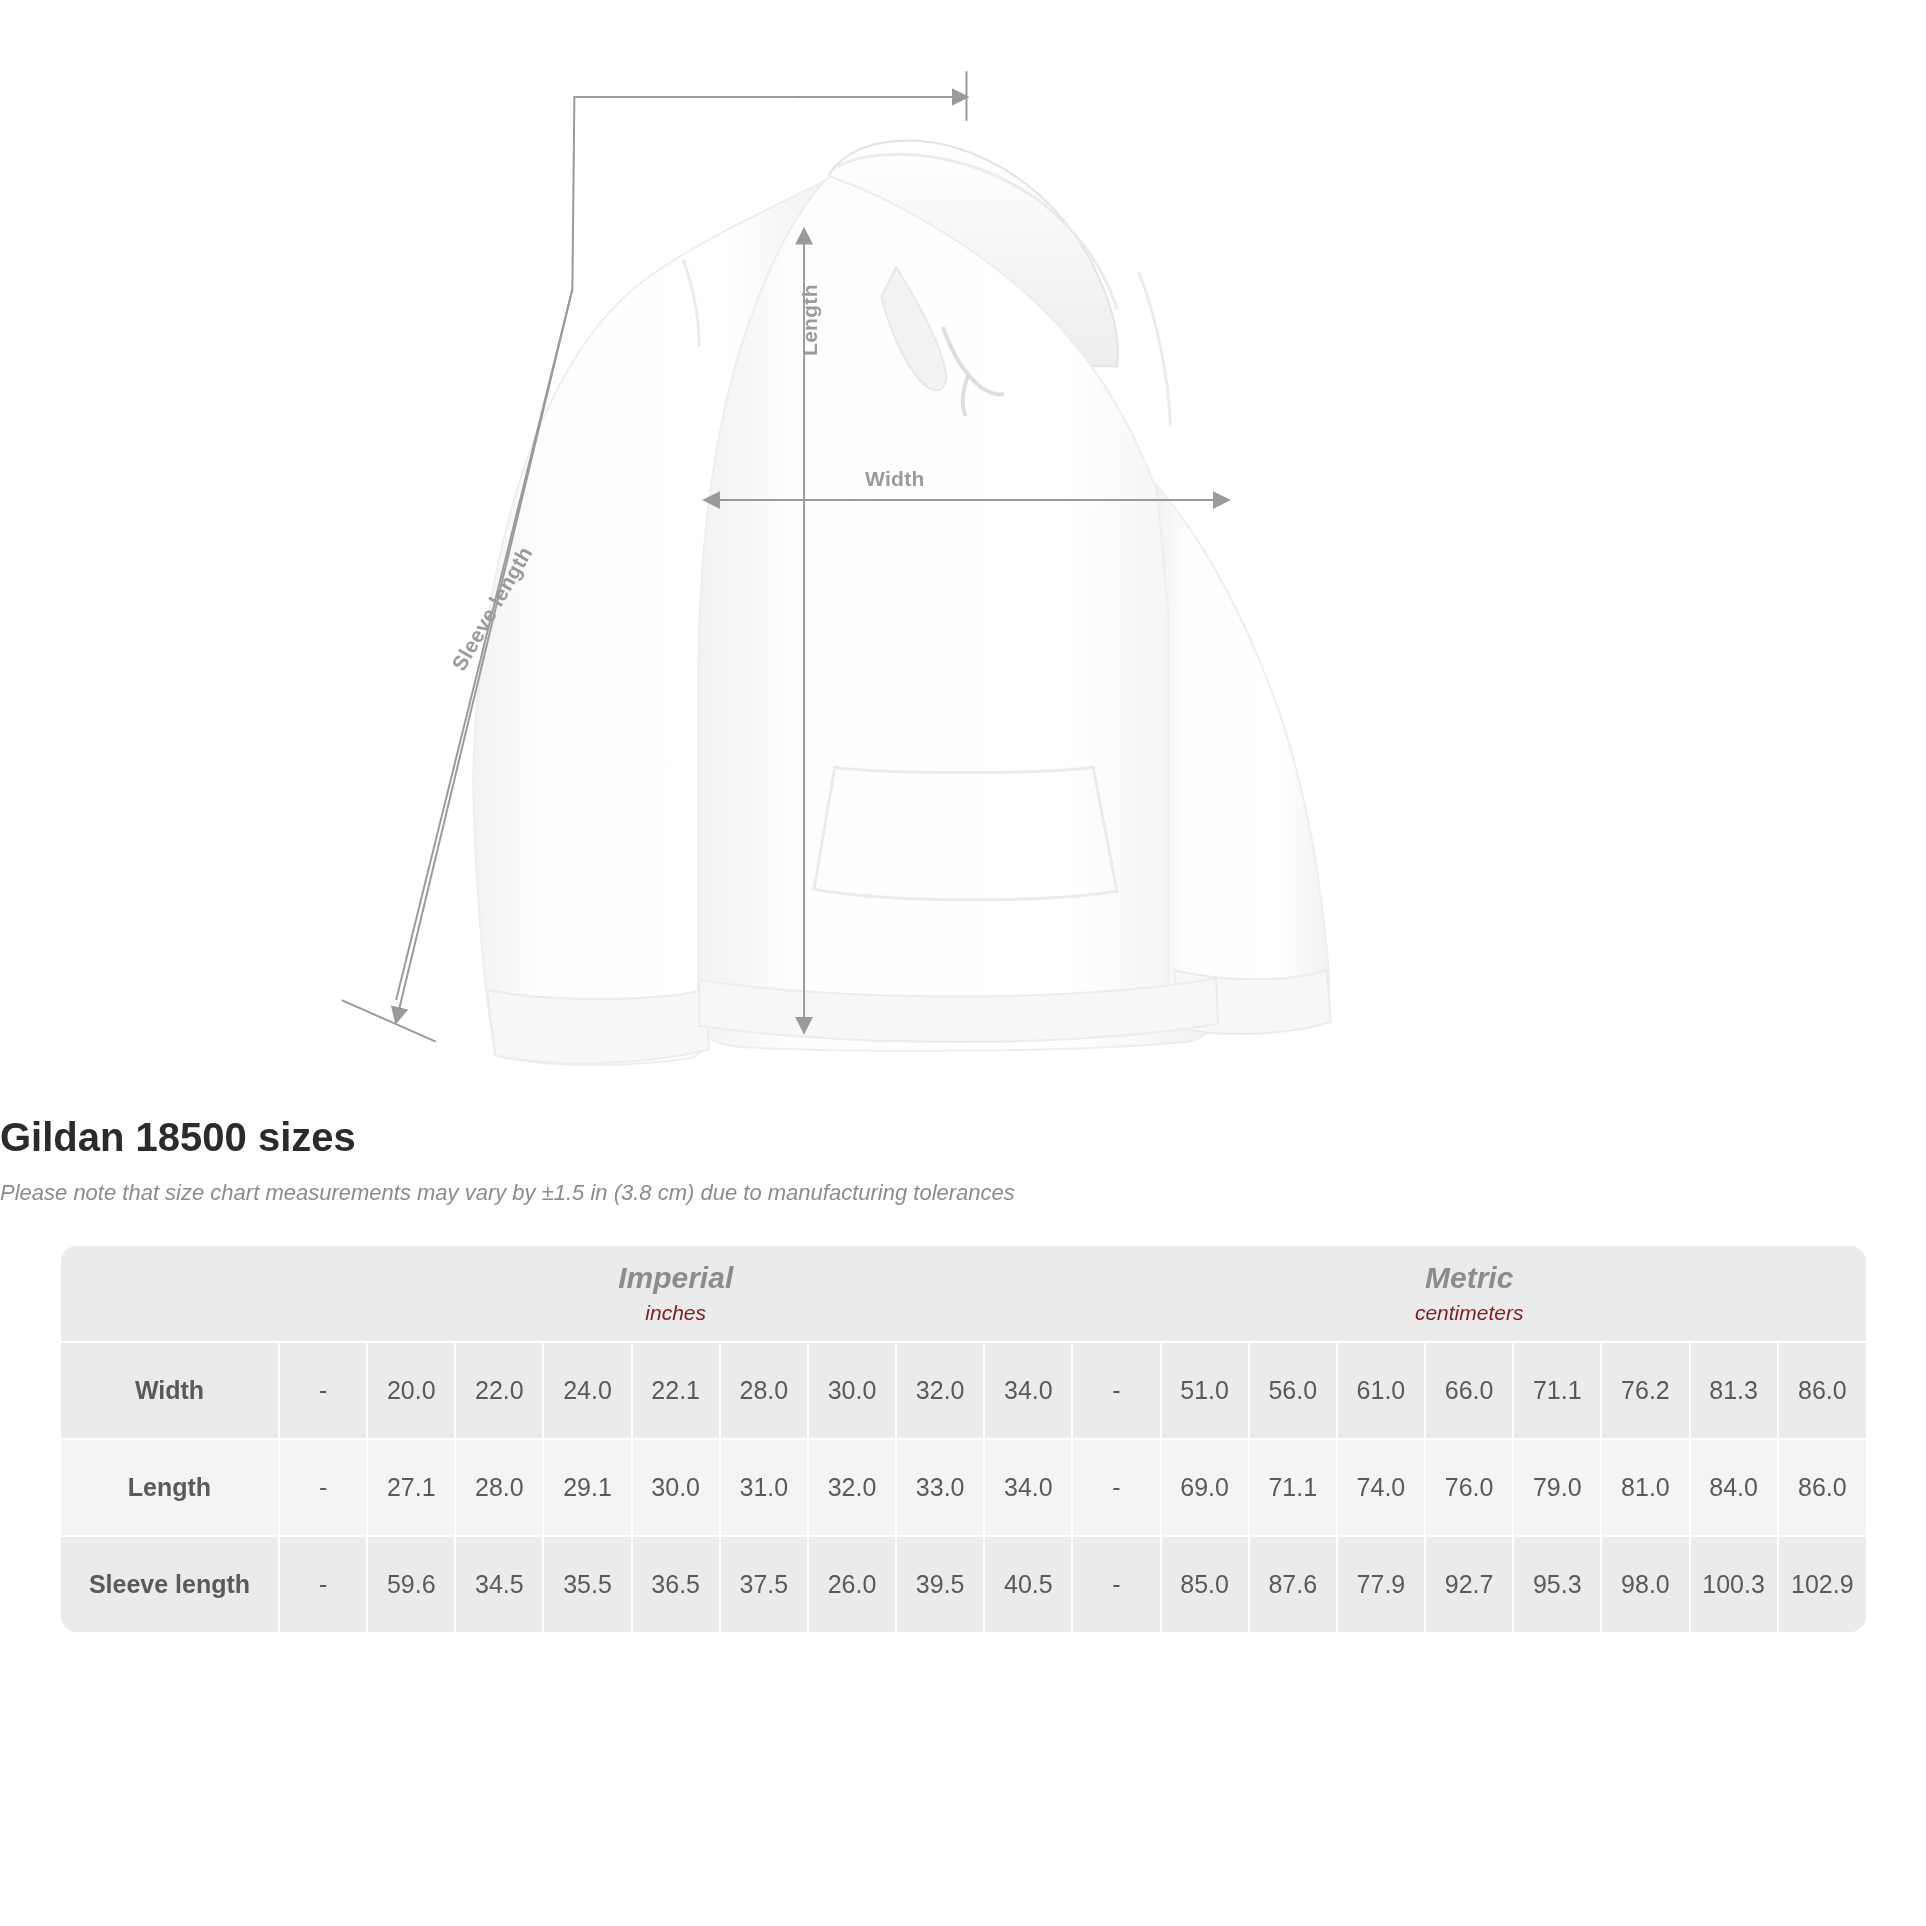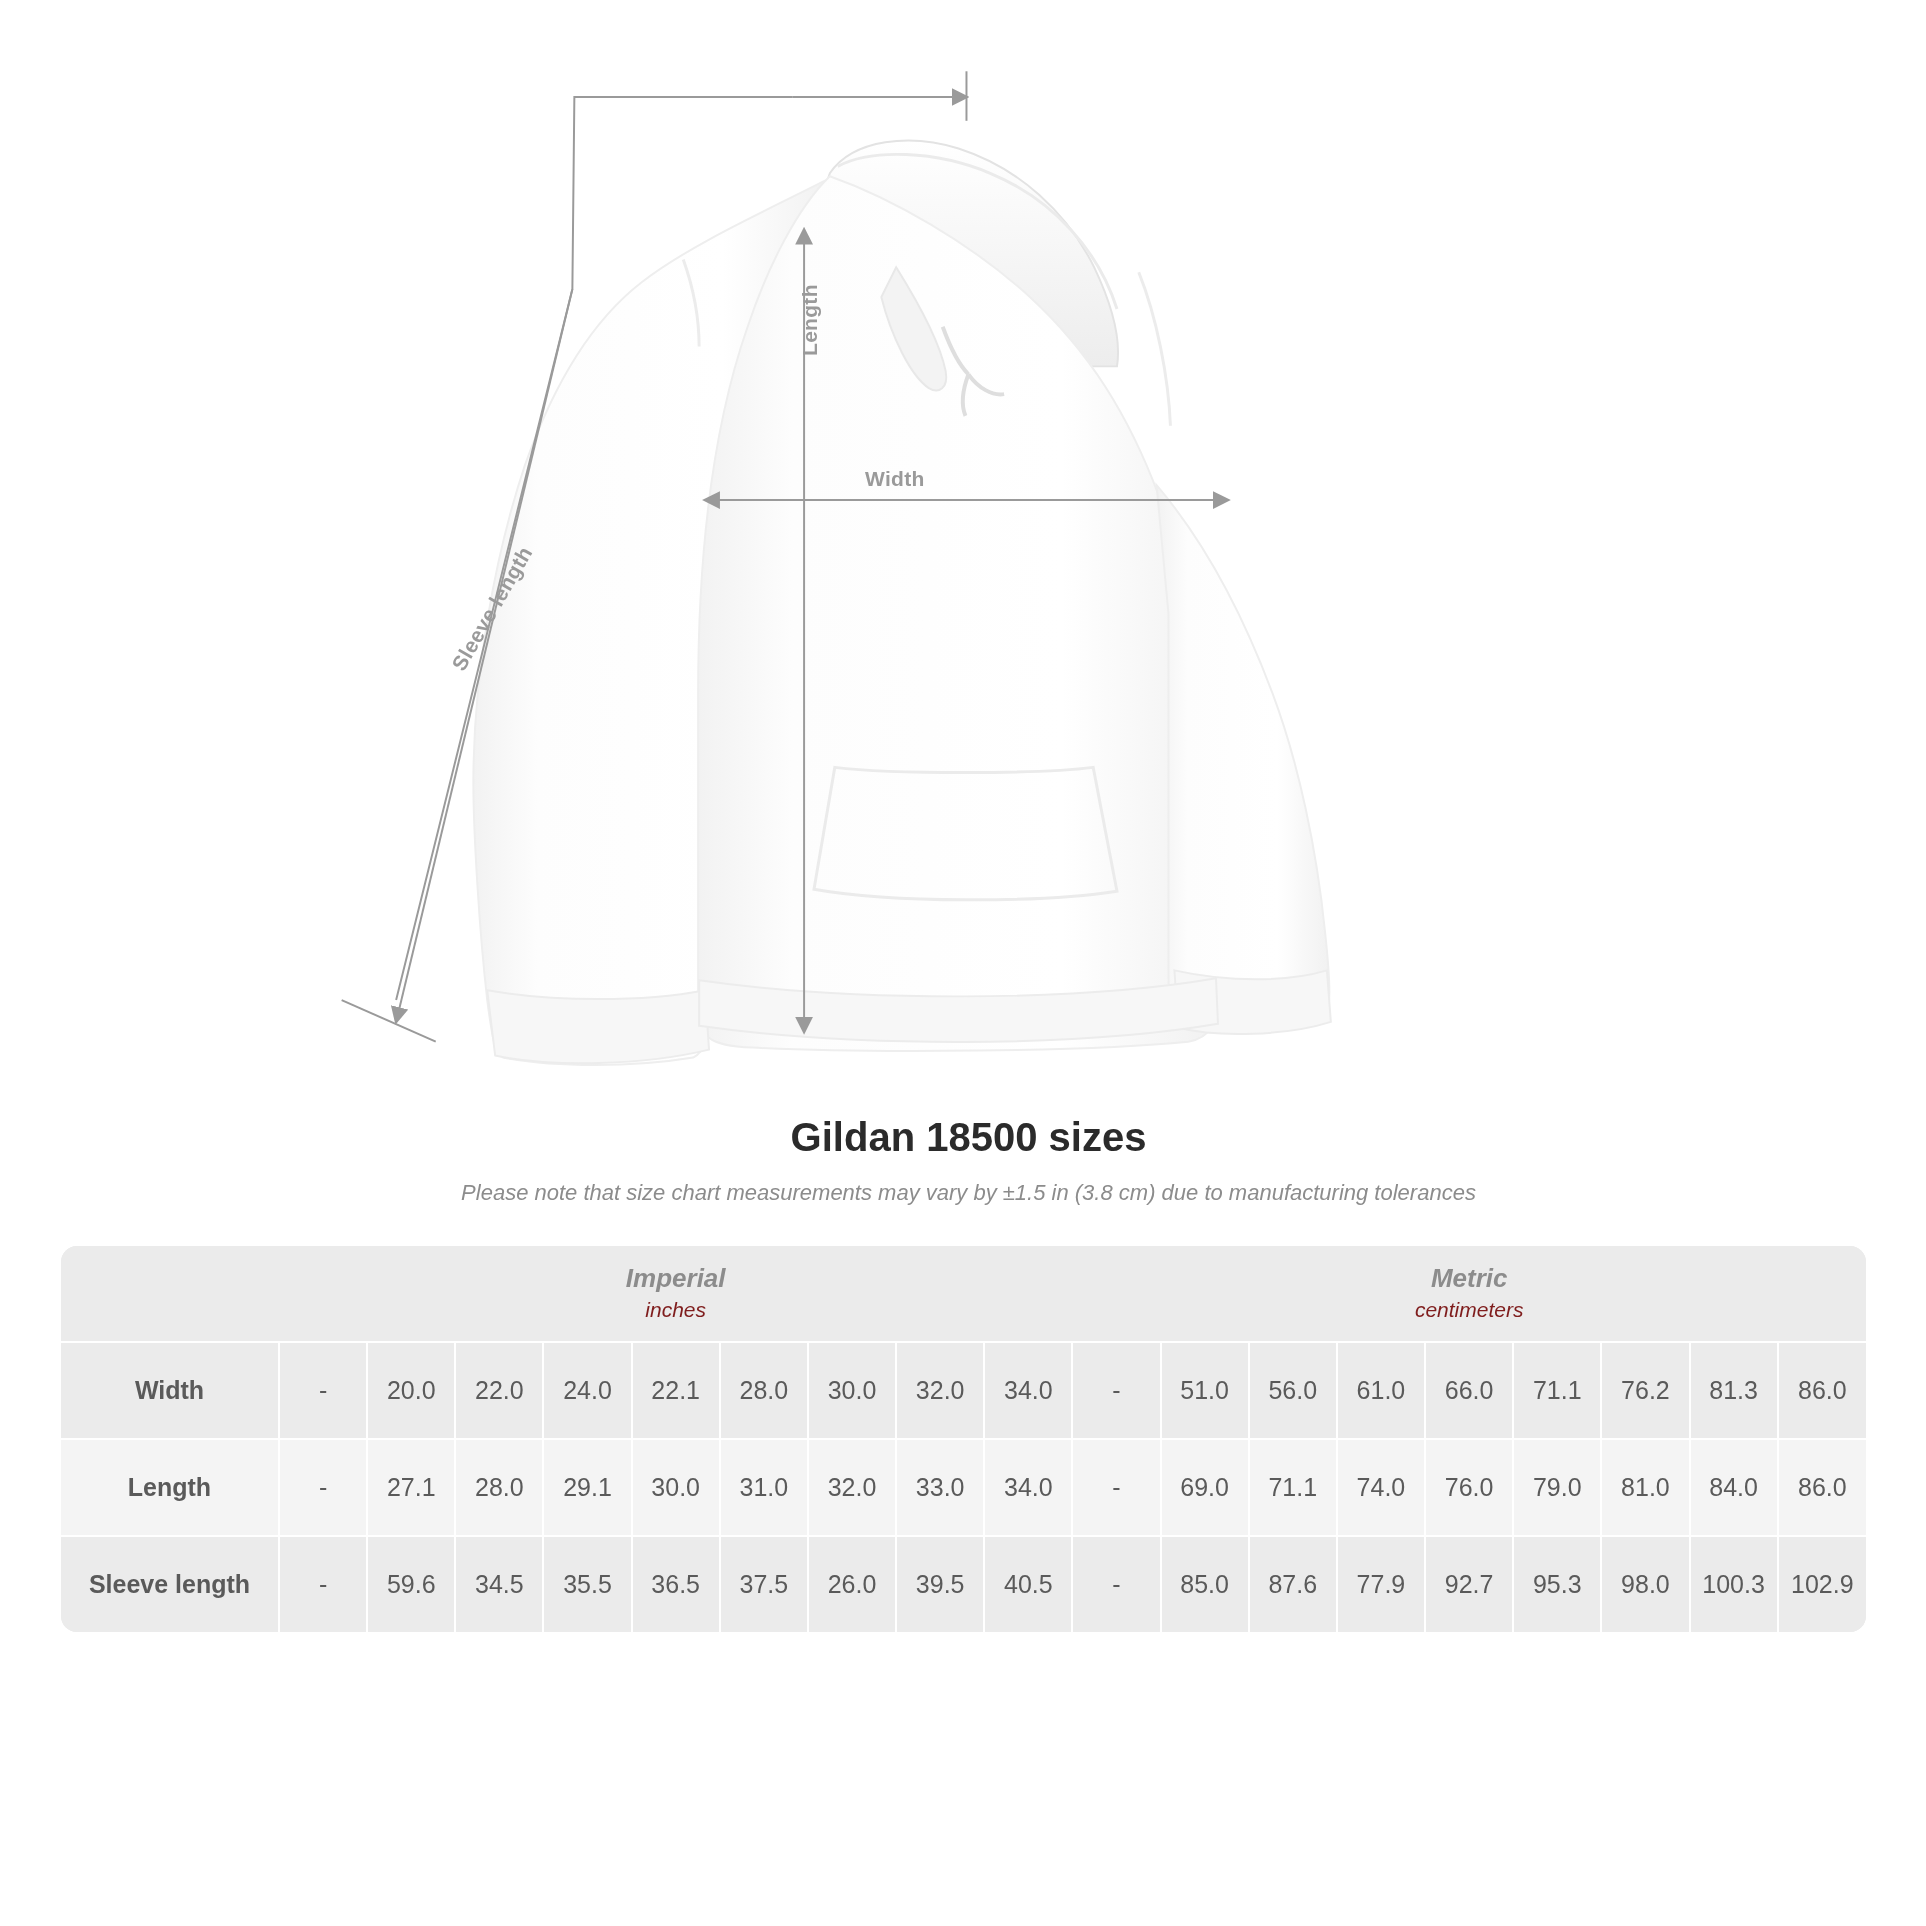--- a/index.html
+++ b/index.html
@@ -50,23 +50,22 @@
   .label-sleeve {
     left: 447px;
     top: 663px;
     transform: rotate(-60deg);
     transform-origin: left top;
     white-space: nowrap;
   }
 
   
   .titles {
-    text-align: center;
+    text-align: left;
     margin-top: 6px;
-    padding-left: 10px;
   }
   .chart-title {
     font-size: 40px;
     font-weight: bold;
     color: #2b2b2b;
     margin: 0 0 20px 0;
   }
   .chart-subtitle {
     font-size: 22px;
     font-style: italic;
@@ -94,21 +93,21 @@
     padding: 0;
     height: 95px;
     vertical-align: middle;
   }
   .unit-row td {
     height: 131px;
     background: #ebebeb;
     border: none;
   }
   .unit-title {
-    font-size: 26px;
+    font-size: 30px;
     font-weight: bold;
     font-style: italic;
     color: #8c8c8c;
     line-height: 1.25;
   }
   .unit-sub {
     font-size: 21px;
     font-style: italic;
     color: #7f1d1d;
     line-height: 1.5;

